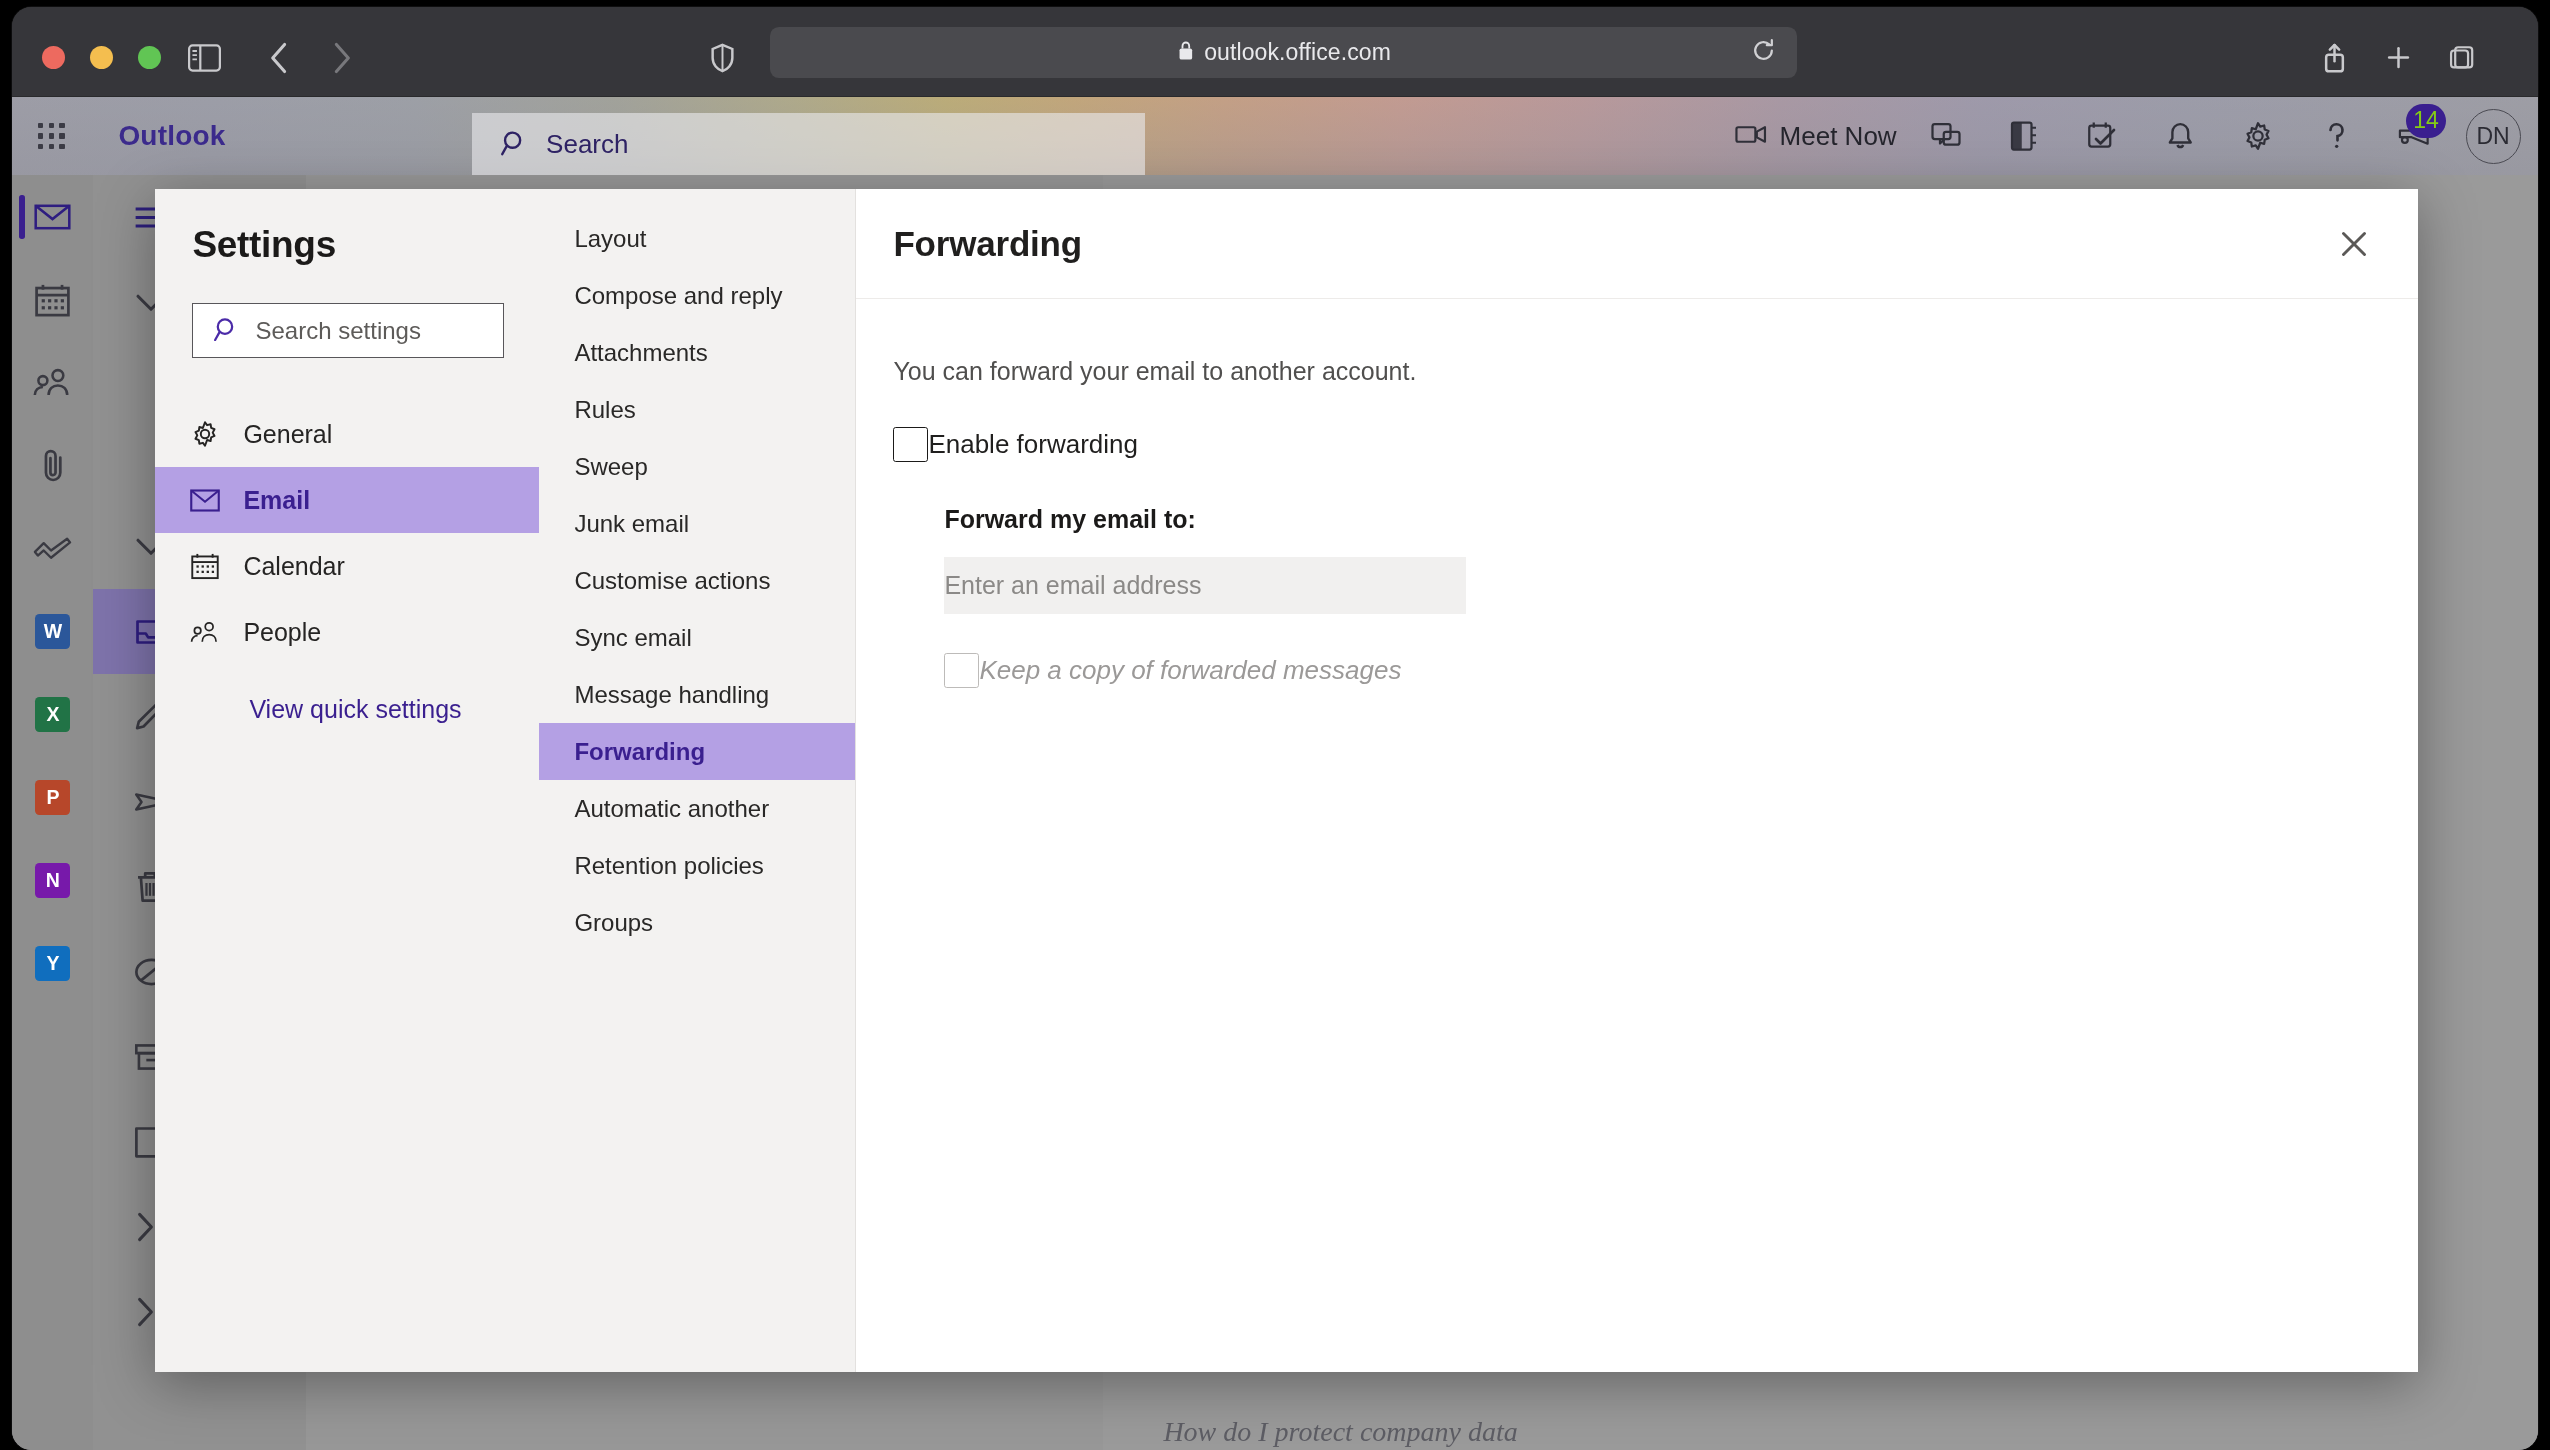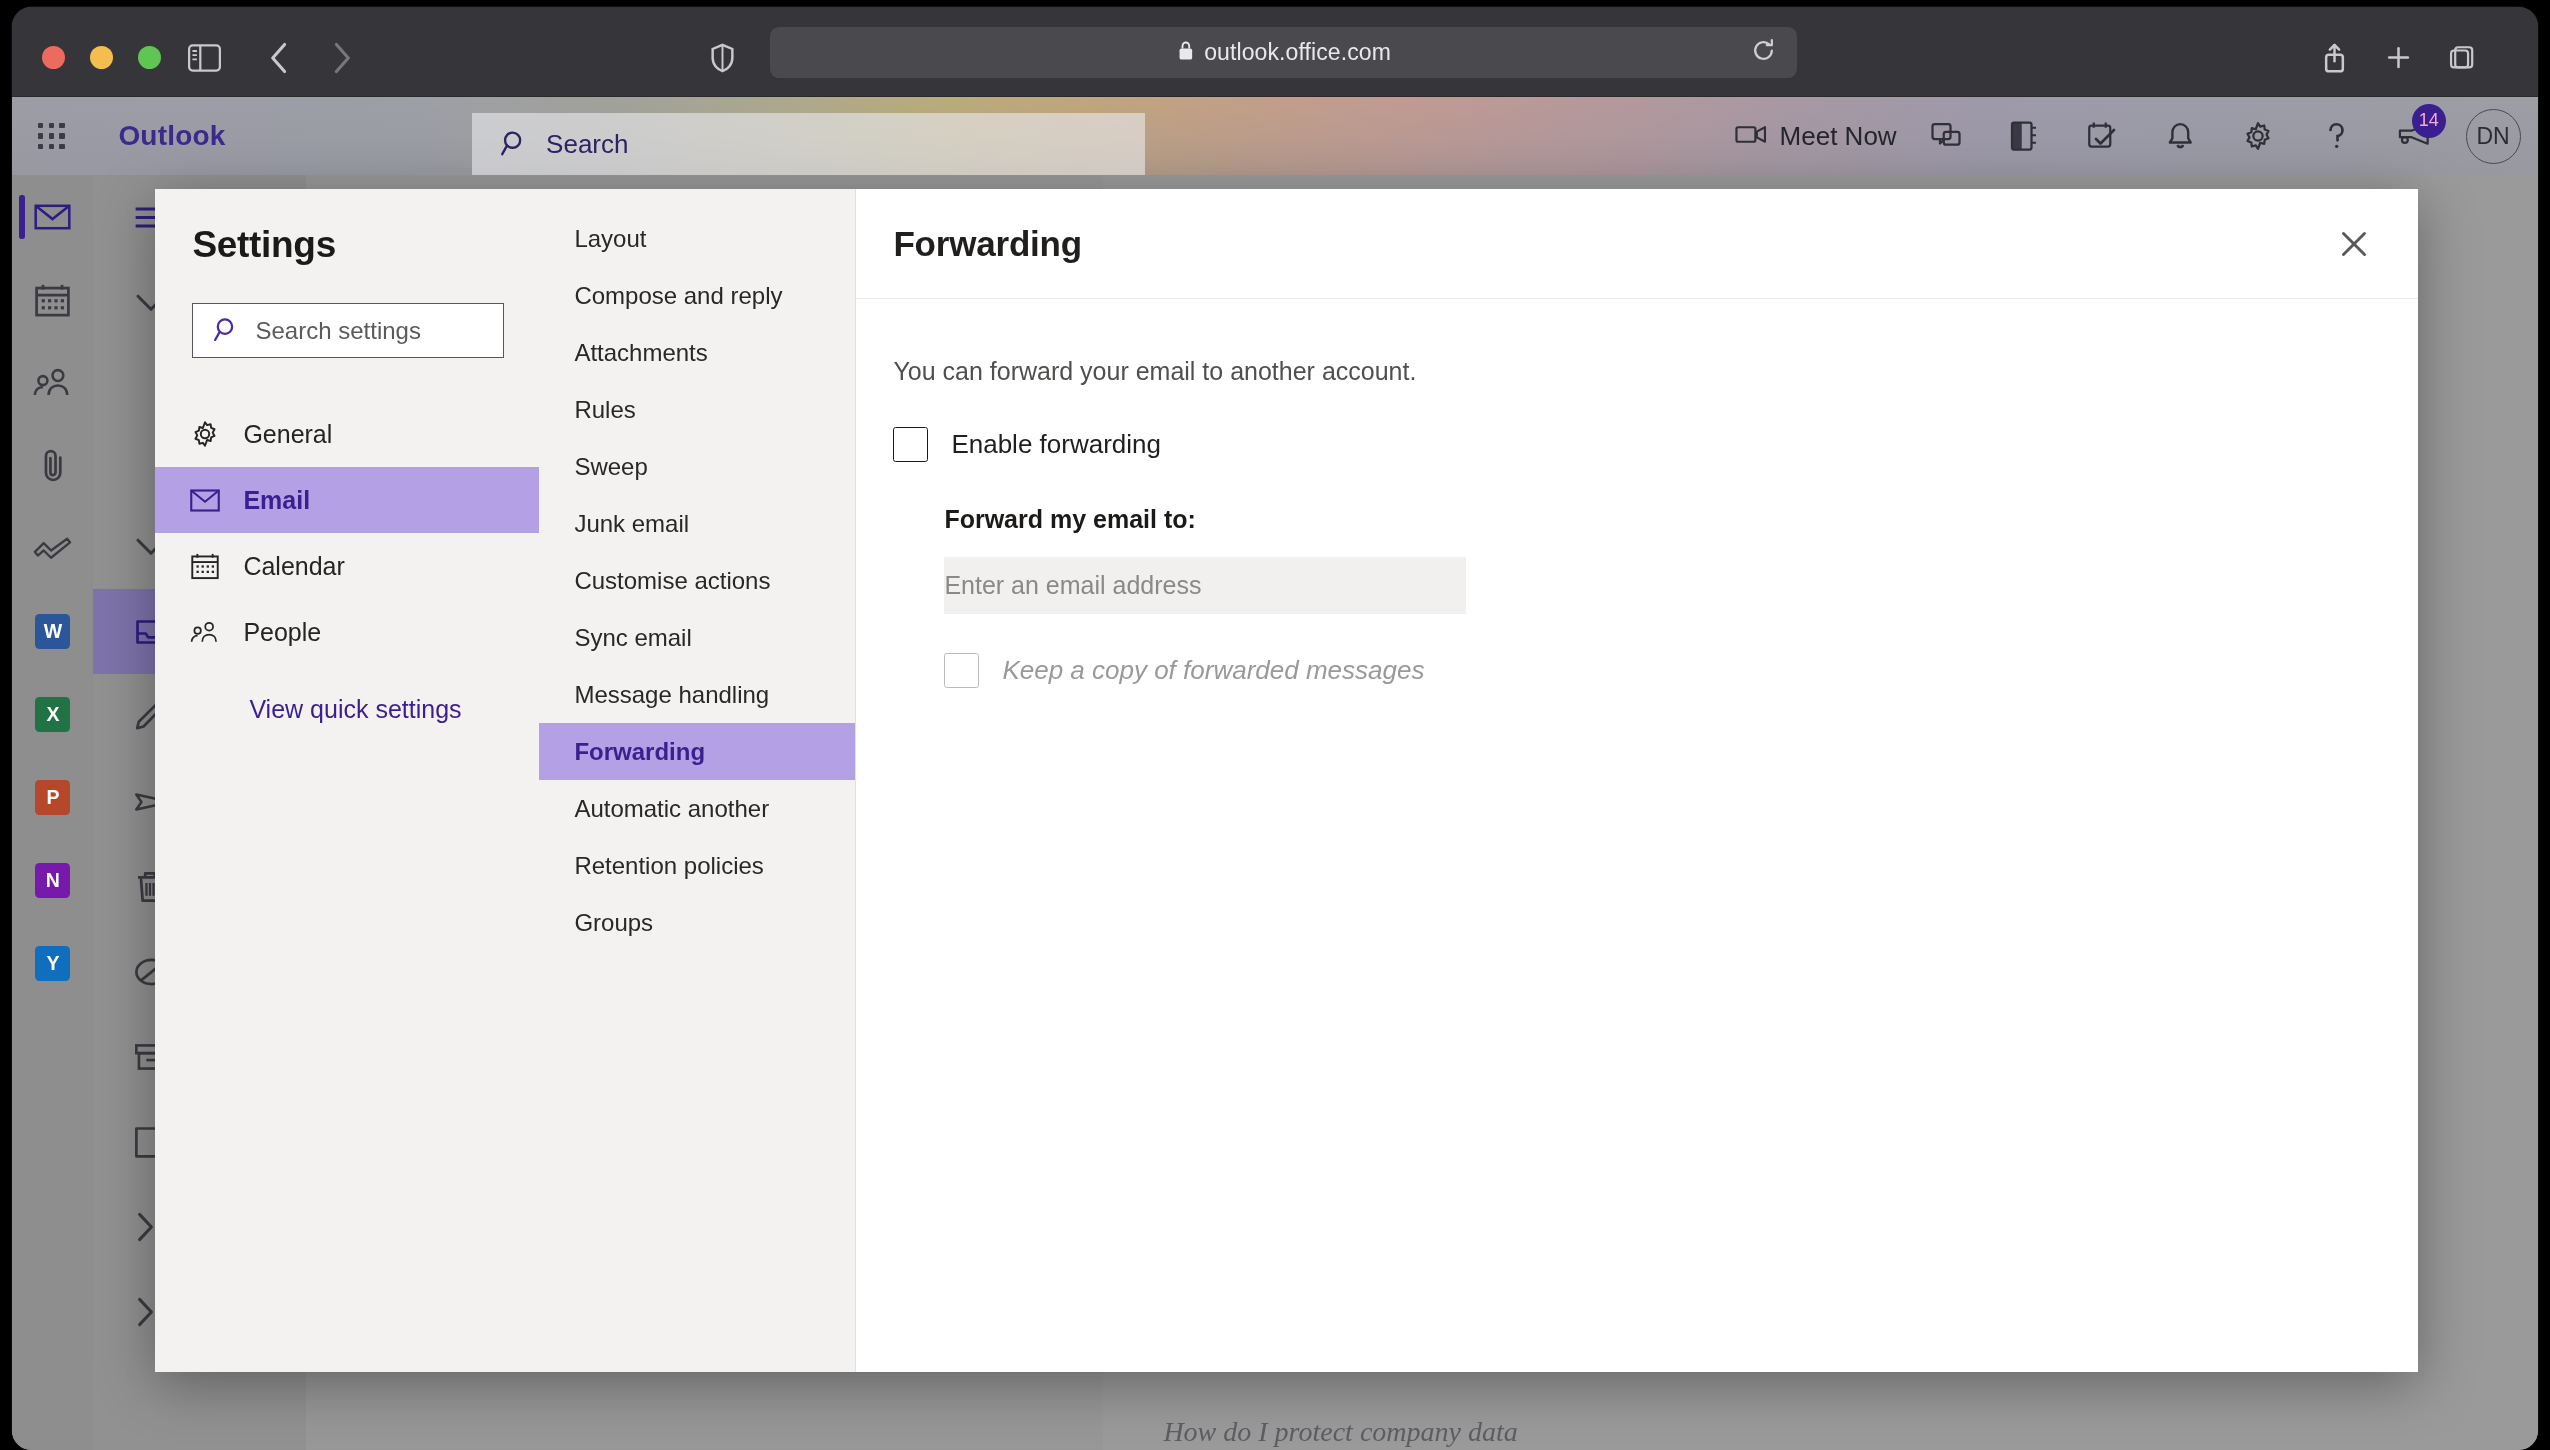--- a/index.html
+++ b/index.html
@@ -117,22 +117,22 @@
   .sb-item {
     height: 78px; min-width: 78px; padding: 0 10.6px;
     display: flex; align-items: center; justify-content: center; gap: 12.4px;
     color: #2f2f38;
   }
   .sb-item .lbl { font-size: 26px; color: #24242c; white-space: nowrap; }
   .badge-wrap { position: relative; }
   .badge {
     position: absolute; right: -14px; top: -17.7px;
     min-width: 34px; height: 34px; padding: 0 7px;
-    border-radius: 17px; background: #3a1f8f; color: #f9a8d4;
-    font-size: 18px; display: flex; align-items: center; justify-content: center;
+    border-radius: 17px; background: #3a1f8f; color: #84cc16;
+    font-size: 23px; display: flex; align-items: center; justify-content: center;
   }
   .avatar {
     width: 55px; height: 55px; border-radius: 50%;
     border: 1.8px solid #4a4a52; color: #2b2b33;
     display: flex; align-items: center; justify-content: center;
     font-size: 23px; margin-left: 12.4px; margin-right: 8.9px;
   }
 
   
   .app-rail {
@@ -254,21 +254,21 @@
     font-size: 35px; font-weight: 600; color: #201f1e; flex: 1;
     letter-spacing: -0.2px;
   }
   .close-x {
     width: 50px; height: 50px; display: flex;
     align-items: center; justify-content: center; color: #5b5957;
   }
   .main-body { padding: 58px 37px 0 37px; }
   .desc { font-size: 25px; color: #504f4e; }
 
-  .cb-row { display: flex; align-items: center; gap: 23px; margin-top: 41px; }
+  .cb-row { display: flex; align-items: center; margin-top: 41px; }
   .cbox {
     width: 35px; height: 35px; border: 1.8px solid #1b1a19;
     border-radius: 2.7px; background: #fff; flex-shrink: 0;
   }
   .cbox.dim { border-color: #bdbbb9; }
   .cb-row .cb-label { font-size: 26px; color: #201f1e; }
   .cb-row .cb-label.dim { color: #9b9998; }
 
   .sub-block { margin-left: 51px; }
   .field-label {

